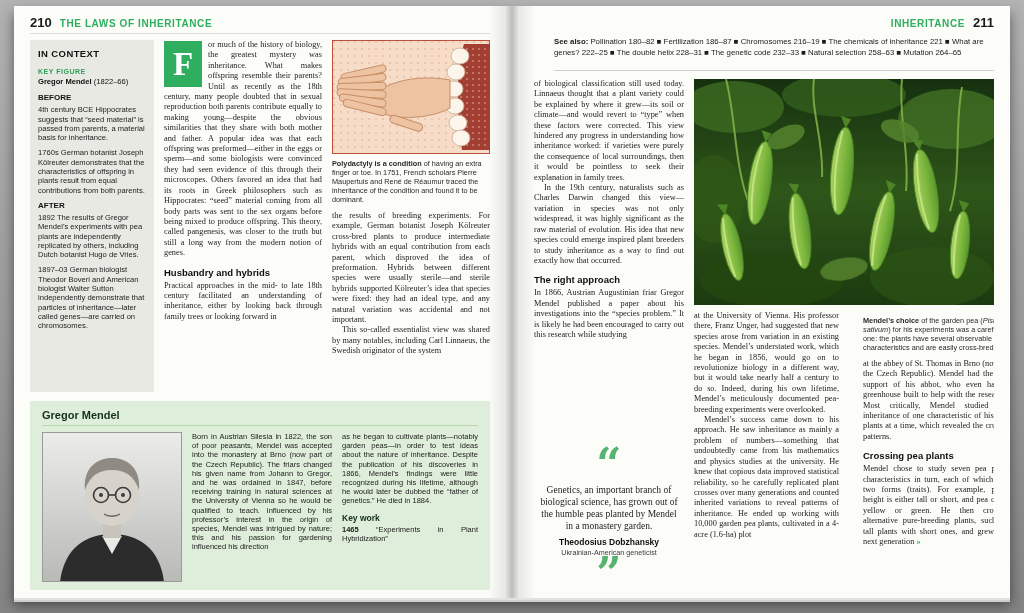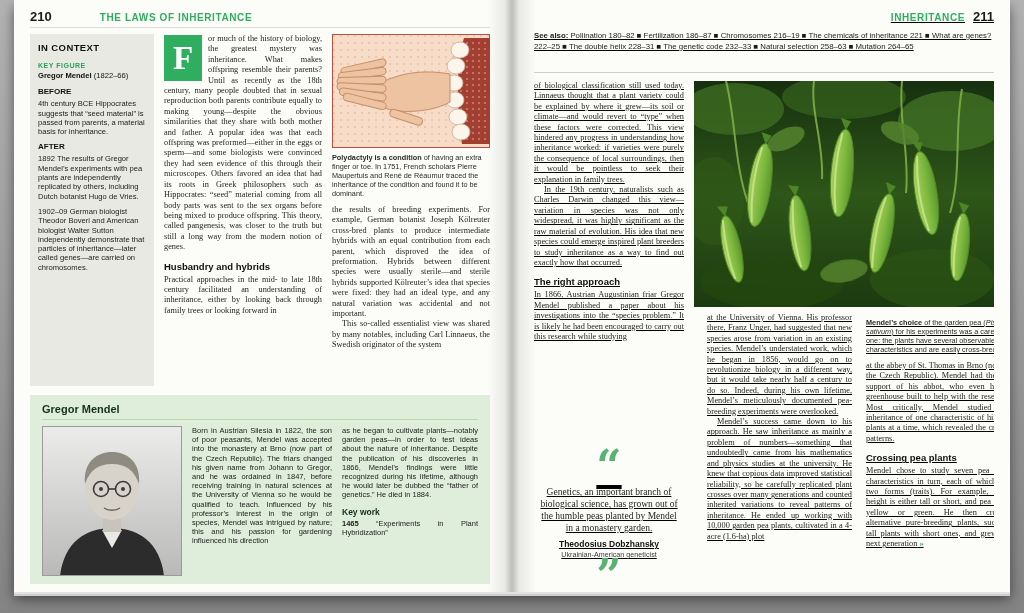--- a/index.html
+++ b/index.html
@@ -1,35 +1,35 @@
 <!DOCTYPE html>
 <html><head>
 <meta charset="utf-8">
 <style>
   * { margin:0; padding:0; box-sizing:border-box; }
   html,body { width:1024px; height:613px; overflow:hidden; }
   body { background:#989898; font-family:"Liberation Sans", sans-serif; }
   .scene { position:relative; width:1024px; height:613px;
            background:linear-gradient(180deg,#b3b3b3 0%,#9a9a9a 55%,#848484 100%); }
-  .spread { position:absolute; left:14px; top:0; width:996px; height:592px;
+  .spread { position:absolute; left:14px; top:6px; width:996px; height:592px;
             background:#fcfcf8; display:flex;
             box-shadow:0 2px 0 #e2e2e0, 0 4px 0 #cfcfcd, 0 7px 12px rgba(0,0,0,.5); }
   .spread::before { content:""; position:absolute; left:calc(50% - 24px); top:0; width:48px; height:100%;
             background:linear-gradient(90deg, rgba(0,0,0,0) 0%, rgba(0,0,0,.08) 35%, rgba(0,0,0,.25) 50%, rgba(0,0,0,.08) 65%, rgba(0,0,0,0) 100%);
             z-index:6; pointer-events:none; }
   .page { width:498px; height:100%; position:relative; overflow:hidden; }
   .page.left  { padding:10px 22px 14px 16px; }
-  .page.right { padding:10px 16px 14px 22px;text-decoration:underline; }
+  .page.right { padding:10px 16px 14px 22px; }
 
   
   .phead { display:flex; align-items:baseline; gap:8px; height:18px; margin-bottom:6px;
            border-bottom:1px solid #dcdcd8; padding-bottom:4px; }
   .phead.r { justify-content:flex-end; border-bottom:none; padding-bottom:0; margin-bottom:2px; }
   .pnum   { font:bold 13px/14px "Liberation Sans",sans-serif; color:#1a1a1a; }
-  .ptitle { font:bold 10px/14px "Liberation Sans",sans-serif; color:#2fae60; letter-spacing:.6px;margin-left:40px; }
+  .ptitle { font:bold 10px/14px "Liberation Sans",sans-serif; color:#2fae60; letter-spacing:.6px; }
 
   
   .topgrid { display:flex; gap:10px; height:352px; overflow:hidden; }
   .col { overflow:hidden; }
   .colw { width:158px; }
 
   
   .ctx { width:124px; background:#e9e9e4; padding:8px 8px 10px; overflow:hidden; }
   .ctx-title { font:bold 9.5px/12px "Liberation Sans",sans-serif; color:#111; letter-spacing:.4px; margin-bottom:7px; }
   .ctx-sub { font:bold 7px/9px "Liberation Sans",sans-serif; color:#2f9e57; letter-spacing:.5px; }
@@ -60,28 +60,28 @@
   .bio-grid { display:flex; gap:10px; height:150px; overflow:hidden; }
   .bio-photo { width:140px; height:150px; flex:none; }
   .bio-photo svg { display:block; width:100%; height:100%; }
   .bio-p { font:7.5px/9.2px "Liberation Sans",sans-serif; color:#1b1b1b; text-align:justify; }
   .bio-colA { width:140px; flex:none; overflow:hidden; }
   .bio-colB { width:136px; flex:none; overflow:hidden; }
   .bio-kw { font:bold 8.5px/10px "Liberation Sans",sans-serif; color:#14301c; margin:7px 0 2px; }
 
   
   .seealso { font:7.8px/11px "Liberation Sans",sans-serif; color:#1b1b1b;
-             border-bottom:1px solid #cfcfcb; padding-bottom:20px; margin-bottom:8px; }
+             border-bottom:1px solid #cfcfcb; padding-bottom:12px; margin-bottom:8px;margin-left:20px; }
   .seealso b { font-weight:bold; }
   .rgrid { display:flex; gap:10px; height:508px; overflow:hidden; }
   .colA { width:150px; flex:none; display:flex; flex-direction:column; }
   .rright { width:300px; flex:none; }
   .pea-photo { width:300px; height:226px; }
   .pea-photo svg { display:block; width:100%; height:100%; }
-  .rcols { display:flex; gap:14px; margin-top:6px; height:272px; overflow:hidden;margin-left:13px; }
+  .rcols { display:flex; gap:24px; margin-top:6px; height:272px; overflow:hidden; }
   .colB, .colC { width:145px; flex:none; overflow:hidden; }
 
   
   .quote { margin-top:auto; text-align:center; padding:2px 4px 0; }
   .qmark { font:bold 44px/26px "DejaVu Serif",serif; color:#57b372; height:26px; }
   .qmark.c { margin-top:4px; }
   .qtext { font:9.5px/12px "Liberation Serif",serif; color:#222; margin-top:6px; }
   .qauthor { font:bold 8.5px/11px "Liberation Sans",sans-serif; color:#111; margin-top:5px; }
   .qrole { font:7.2px/9px "Liberation Sans",sans-serif; color:#3a3a3a; }
   .cont { color:#2fae60; font-weight:bold; }
@@ -99,23 +99,24 @@
       </header>
 
       <div class="topgrid">
 
         <aside class="ctx">
           <h2 class="ctx-title">IN CONTEXT</h2>
           <div class="ctx-sub">KEY FIGURE</div>
           <p class="ctx-name"><b>Gregor Mendel</b><span> (1822–66)</span></p>
           <div class="ctx-label">BEFORE</div>
           <p class="ctx-p"><b>4th century BCE</b><span> Hippocrates suggests that “seed material” is passed from parents, a material basis for inheritance.</span></p>
+          <p class="ctx-p"><b>1760s</b><span> German botanist Joseph Kölreuter demonstrates that the characteristics of offspring in plants result from equal contributions from both parents.</span></p>
           <div class="ctx-label">AFTER</div>
           <p class="ctx-p"><b>1892</b><span> The results of Gregor Mendel’s experiments with pea plants are independently replicated by others, including Dutch botanist Hugo de Vries.</span></p>
-          <p class="ctx-p"><b>1902–09</b><span> German biologist Theodor Boveri and American biologist Walter Sutton independently demonstrate that particles of inheritance—later called genes—are carried on chromosomes.</span></p>
+          <p class="ctx-p"><b>1897–03</b><span> German biologist Theodor Boveri and American biologist Walter Sutton independently demonstrate that particles of inheritance—later called genes—are carried on chromosomes.</span></p>
         </aside>
 
         <div class="col colw">
           <p class="body-p"><span class="dropcap">F</span><span>or much of the history of biology, the greatest mystery was inheritance. What makes offspring resemble their parents? Until as recently as the 18th century, many people doubted that in sexual reproduction both parents contribute equally to making young—despite the obvious similarities that they share with both mother and father. A popular idea was that each offspring was preformed—either in the eggs or sperm—and some biologists were convinced they had seen evidence of this through their microscopes. Others favored an idea that had its roots in Greek philosophers such as Hippocrates: “seed” material coming from all body parts was sent to the sex organs before being mixed to produce offspring. This theory, called pangenesis, was closer to the truth but still a long way from the modern notion of genes.</span></p>
           <h3 class="subhead">Husbandry and hybrids</h3>
           <p class="body-p">Practical approaches in the mid- to late 18th century facilitated an understanding of inheritance, either by looking back through family trees or looking forward in</p>
         </div>
 
         <div class="col colw">
           <figure class="hand-fig">

